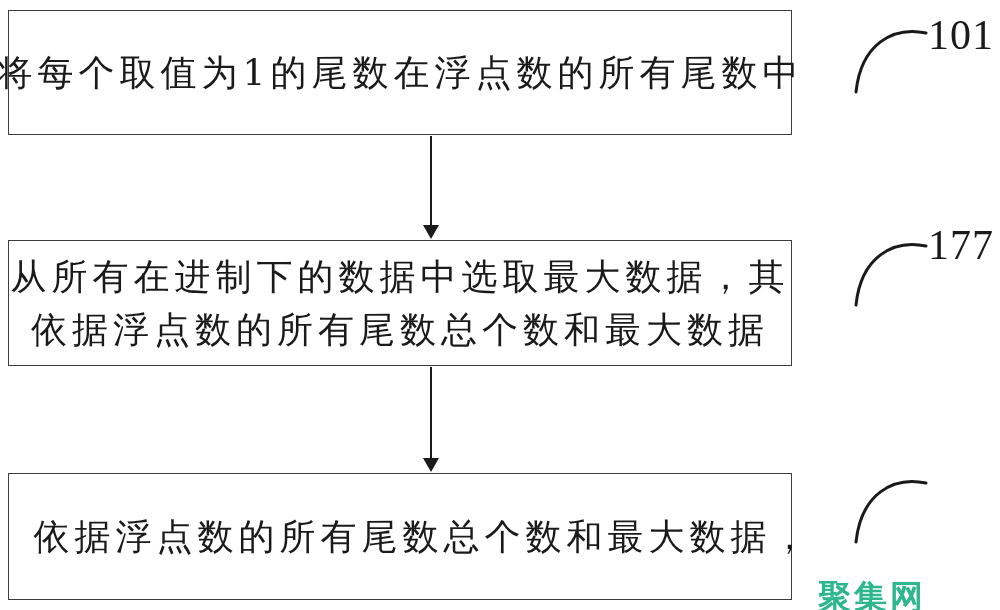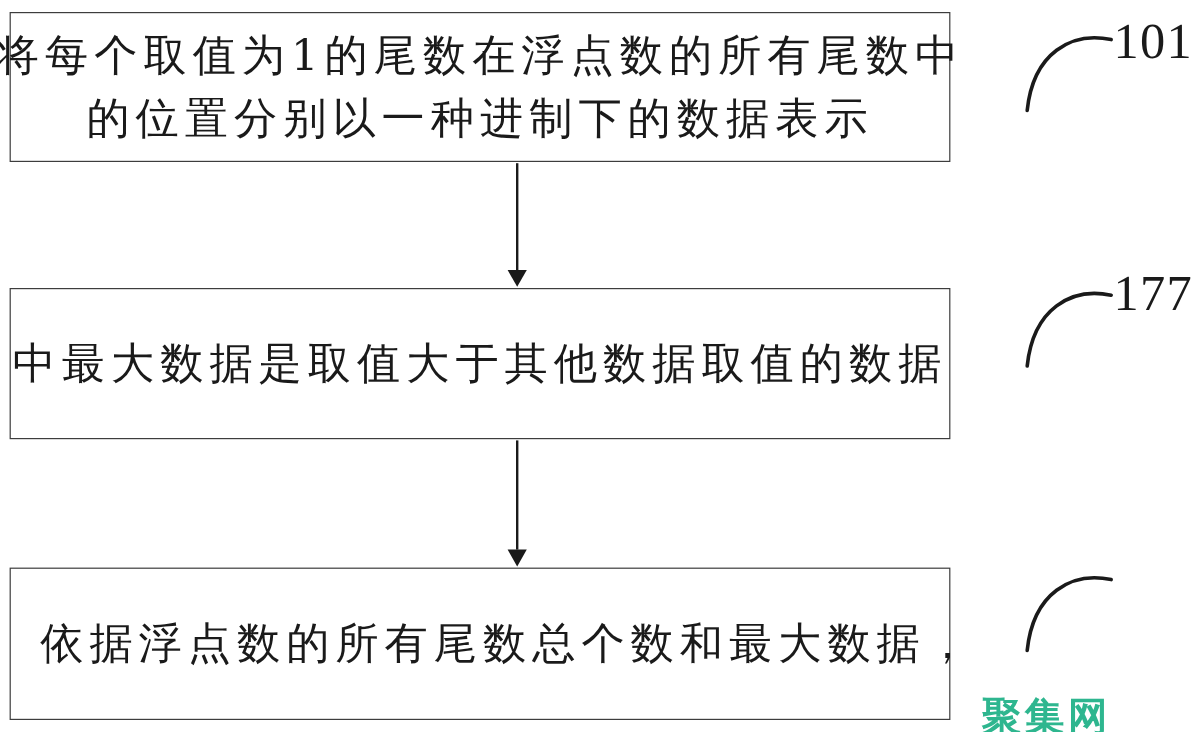--- a/index.html
+++ b/index.html
@@ -96,30 +96,30 @@
     color: var(--watermark);
   }
 </style>
 </head>
 <body>
 
 <div class="canvas">
 
   <section class="step-box box-101">
     <div class="step-line">将每个取值为1的尾数在浮点数的所有尾数中</div>
-    <div class="step-line">的位置分别以一种进制下的数据表示</div>
   </section>
 
   <div class="flow-arrow arrow-1">
     <div class="arrow-line"></div>
     <div class="arrow-head"></div>
   </div>
 
   <section class="step-box box-102">
-    <div class="step-line">中最大数据是取值大于其他数据取值的数据</div>
+    <div class="step-line">从所有在进制下的数据中选取最大数据，其</div>
+    <div class="step-line">依据浮点数的所有尾数总个数和最大数据</div>
   </section>
 
   <div class="flow-arrow arrow-2">
     <div class="arrow-line"></div>
     <div class="arrow-head"></div>
   </div>
 
   <section class="step-box box-103">
     <div class="step-line">依据浮点数的所有尾数总个数和最大数据，</div>
   </section>

